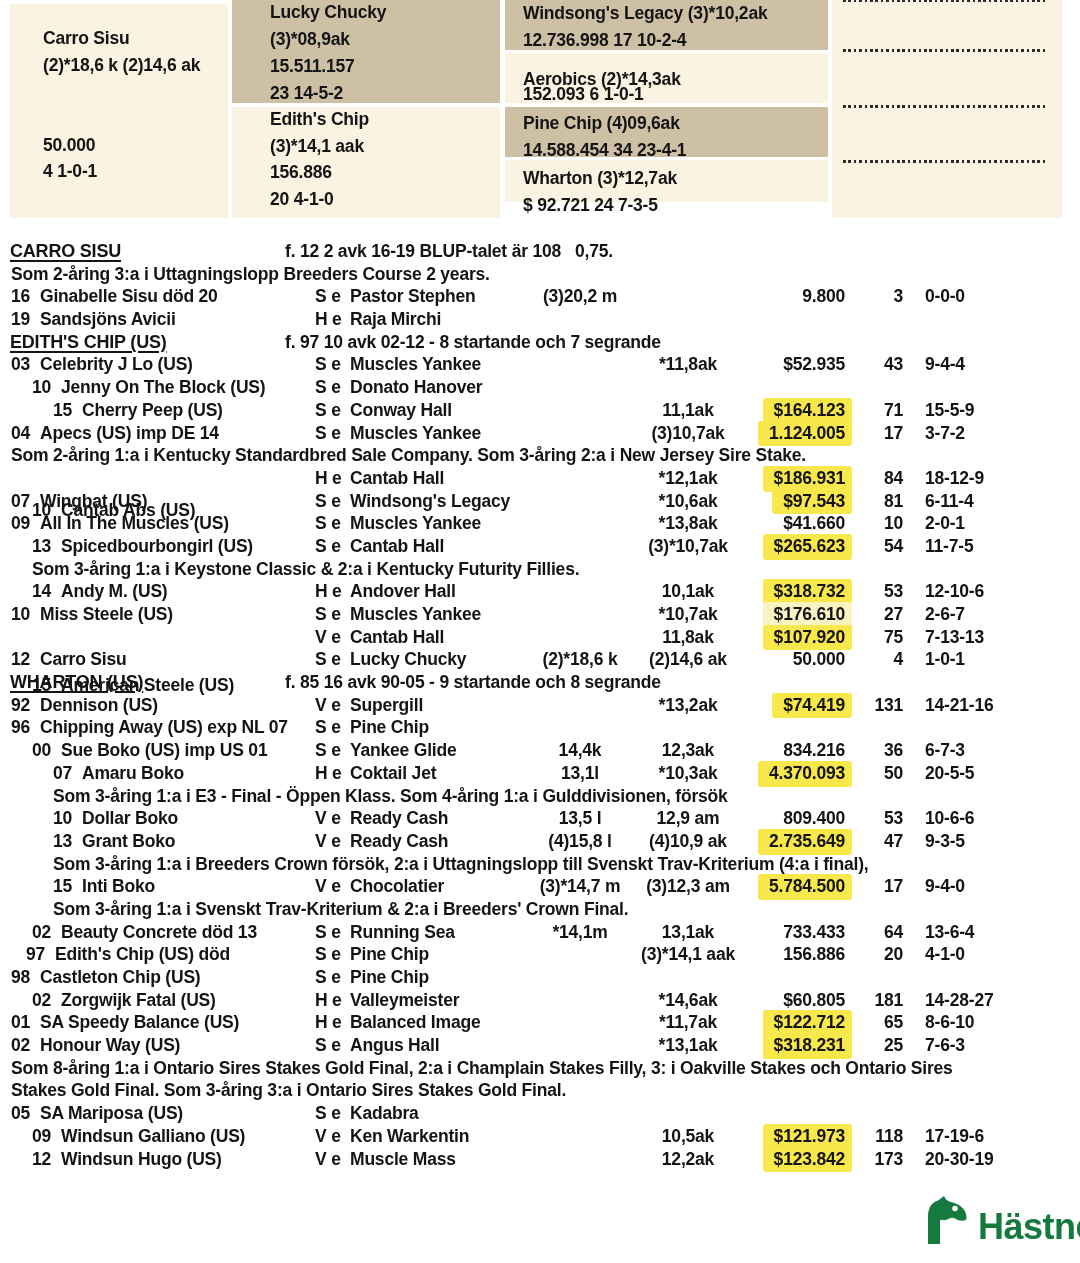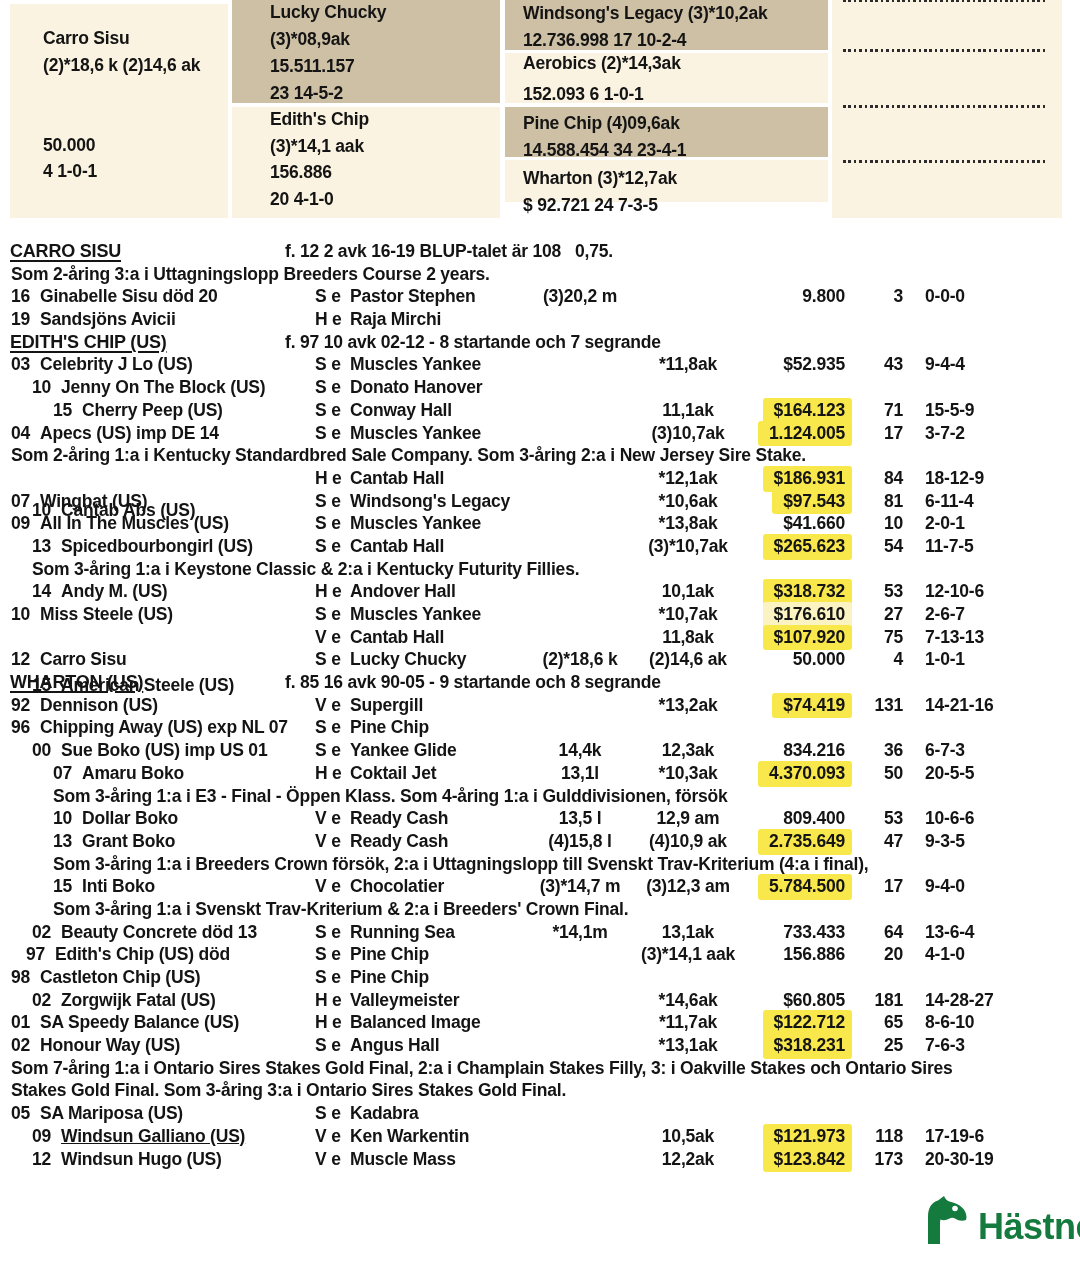--- a/index.html
+++ b/index.html
@@ -85,21 +85,21 @@
       <div class="pl" style="top:29px">(3)*14,1 aak</div>
       <div class="pl" style="top:55px">156.886</div>
       <div class="pl" style="top:82px">20 4-1-0</div>
     </div>
 
     <div class="cell tan col3a">
       <div class="pl" style="top:3px">Windsong's Legacy (3)*10,2ak</div>
       <div class="pl" style="top:30px">12.736.998 17 10-2-4</div>
     </div>
     <div class="cell cream col3b">
-      <div class="pl" style="top:0">Aerobics (2)*14,3ak</div>
+      <div class="pl" style="top:16px">Aerobics (2)*14,3ak</div>
       <div class="pl" style="top:31px">152.093 6 1-0-1</div>
     </div>
     <div class="cell tan col3c">
       <div class="pl" style="top:6px">Pine Chip (4)09,6ak</div>
       <div class="pl" style="top:33px">14.588.454 34 23-4-1</div>
     </div>
     <div class="cell cream col3d">
       <div class="pl" style="top:8px">Wharton (3)*12,7ak</div>
       <div class="pl" style="top:35px">$ 92.721 24 7-3-5</div>
     </div>
@@ -371,32 +371,32 @@
       <div class="row">
         <span class="c-name" style="left: 11px;"><span class="yr">02</span>Honour Way (US)</span>
         <span class="c-sex">S e</span>
         <span class="c-sire">Angus Hall</span>
         <span class="c-r2">*13,1ak</span>
         <span class="c-money"><span class="money hl">$318.231</span></span>
         <span class="c-starts">25</span>
         <span class="c-places">7-6-3</span>
       </div>
       <div class="row">
-        <span class="note" style="left: 11px;">Som 7-åring 1:a i Ontario Sires Stakes Gold Final, 2:a i Champlain Stakes Filly, 3: i Oakville Stakes och Ontario Sires</span>
+        <span class="note" style="left: 11px;">Som 8-åring 1:a i Ontario Sires Stakes Gold Final, 2:a i Champlain Stakes Filly, 3: i Oakville Stakes och Ontario Sires</span>
       </div>
       <div class="row">
         <span class="note" style="left: 11px;">Stakes Gold Final. Som 3-åring 3:a i Ontario Sires Stakes Gold Final.</span>
       </div>
       <div class="row">
         <span class="c-name" style="left: 11px;"><span class="yr">05</span>SA Mariposa (US)</span>
         <span class="c-sex">S e</span>
         <span class="c-sire">Kadabra</span>
       </div>
       <div class="row">
-        <span class="c-name" style="left: 32px; text-decoration: underline;"><span class="yr">09</span>Windsun Galliano (US)</span>
+        <span class="c-name" style="left: 32px;"><span class="yr">09</span>Windsun Galliano (US)</span>
         <span class="c-sex">V e</span>
         <span class="c-sire">Ken Warkentin</span>
         <span class="c-r2">10,5ak</span>
         <span class="c-money"><span class="money hl">$121.973</span></span>
         <span class="c-starts">118</span>
         <span class="c-places">17-19-6</span>
       </div>
       <div class="row">
         <span class="c-name" style="left: 32px;"><span class="yr">12</span>Windsun Hugo (US)</span>
         <span class="c-sex">V e</span>

